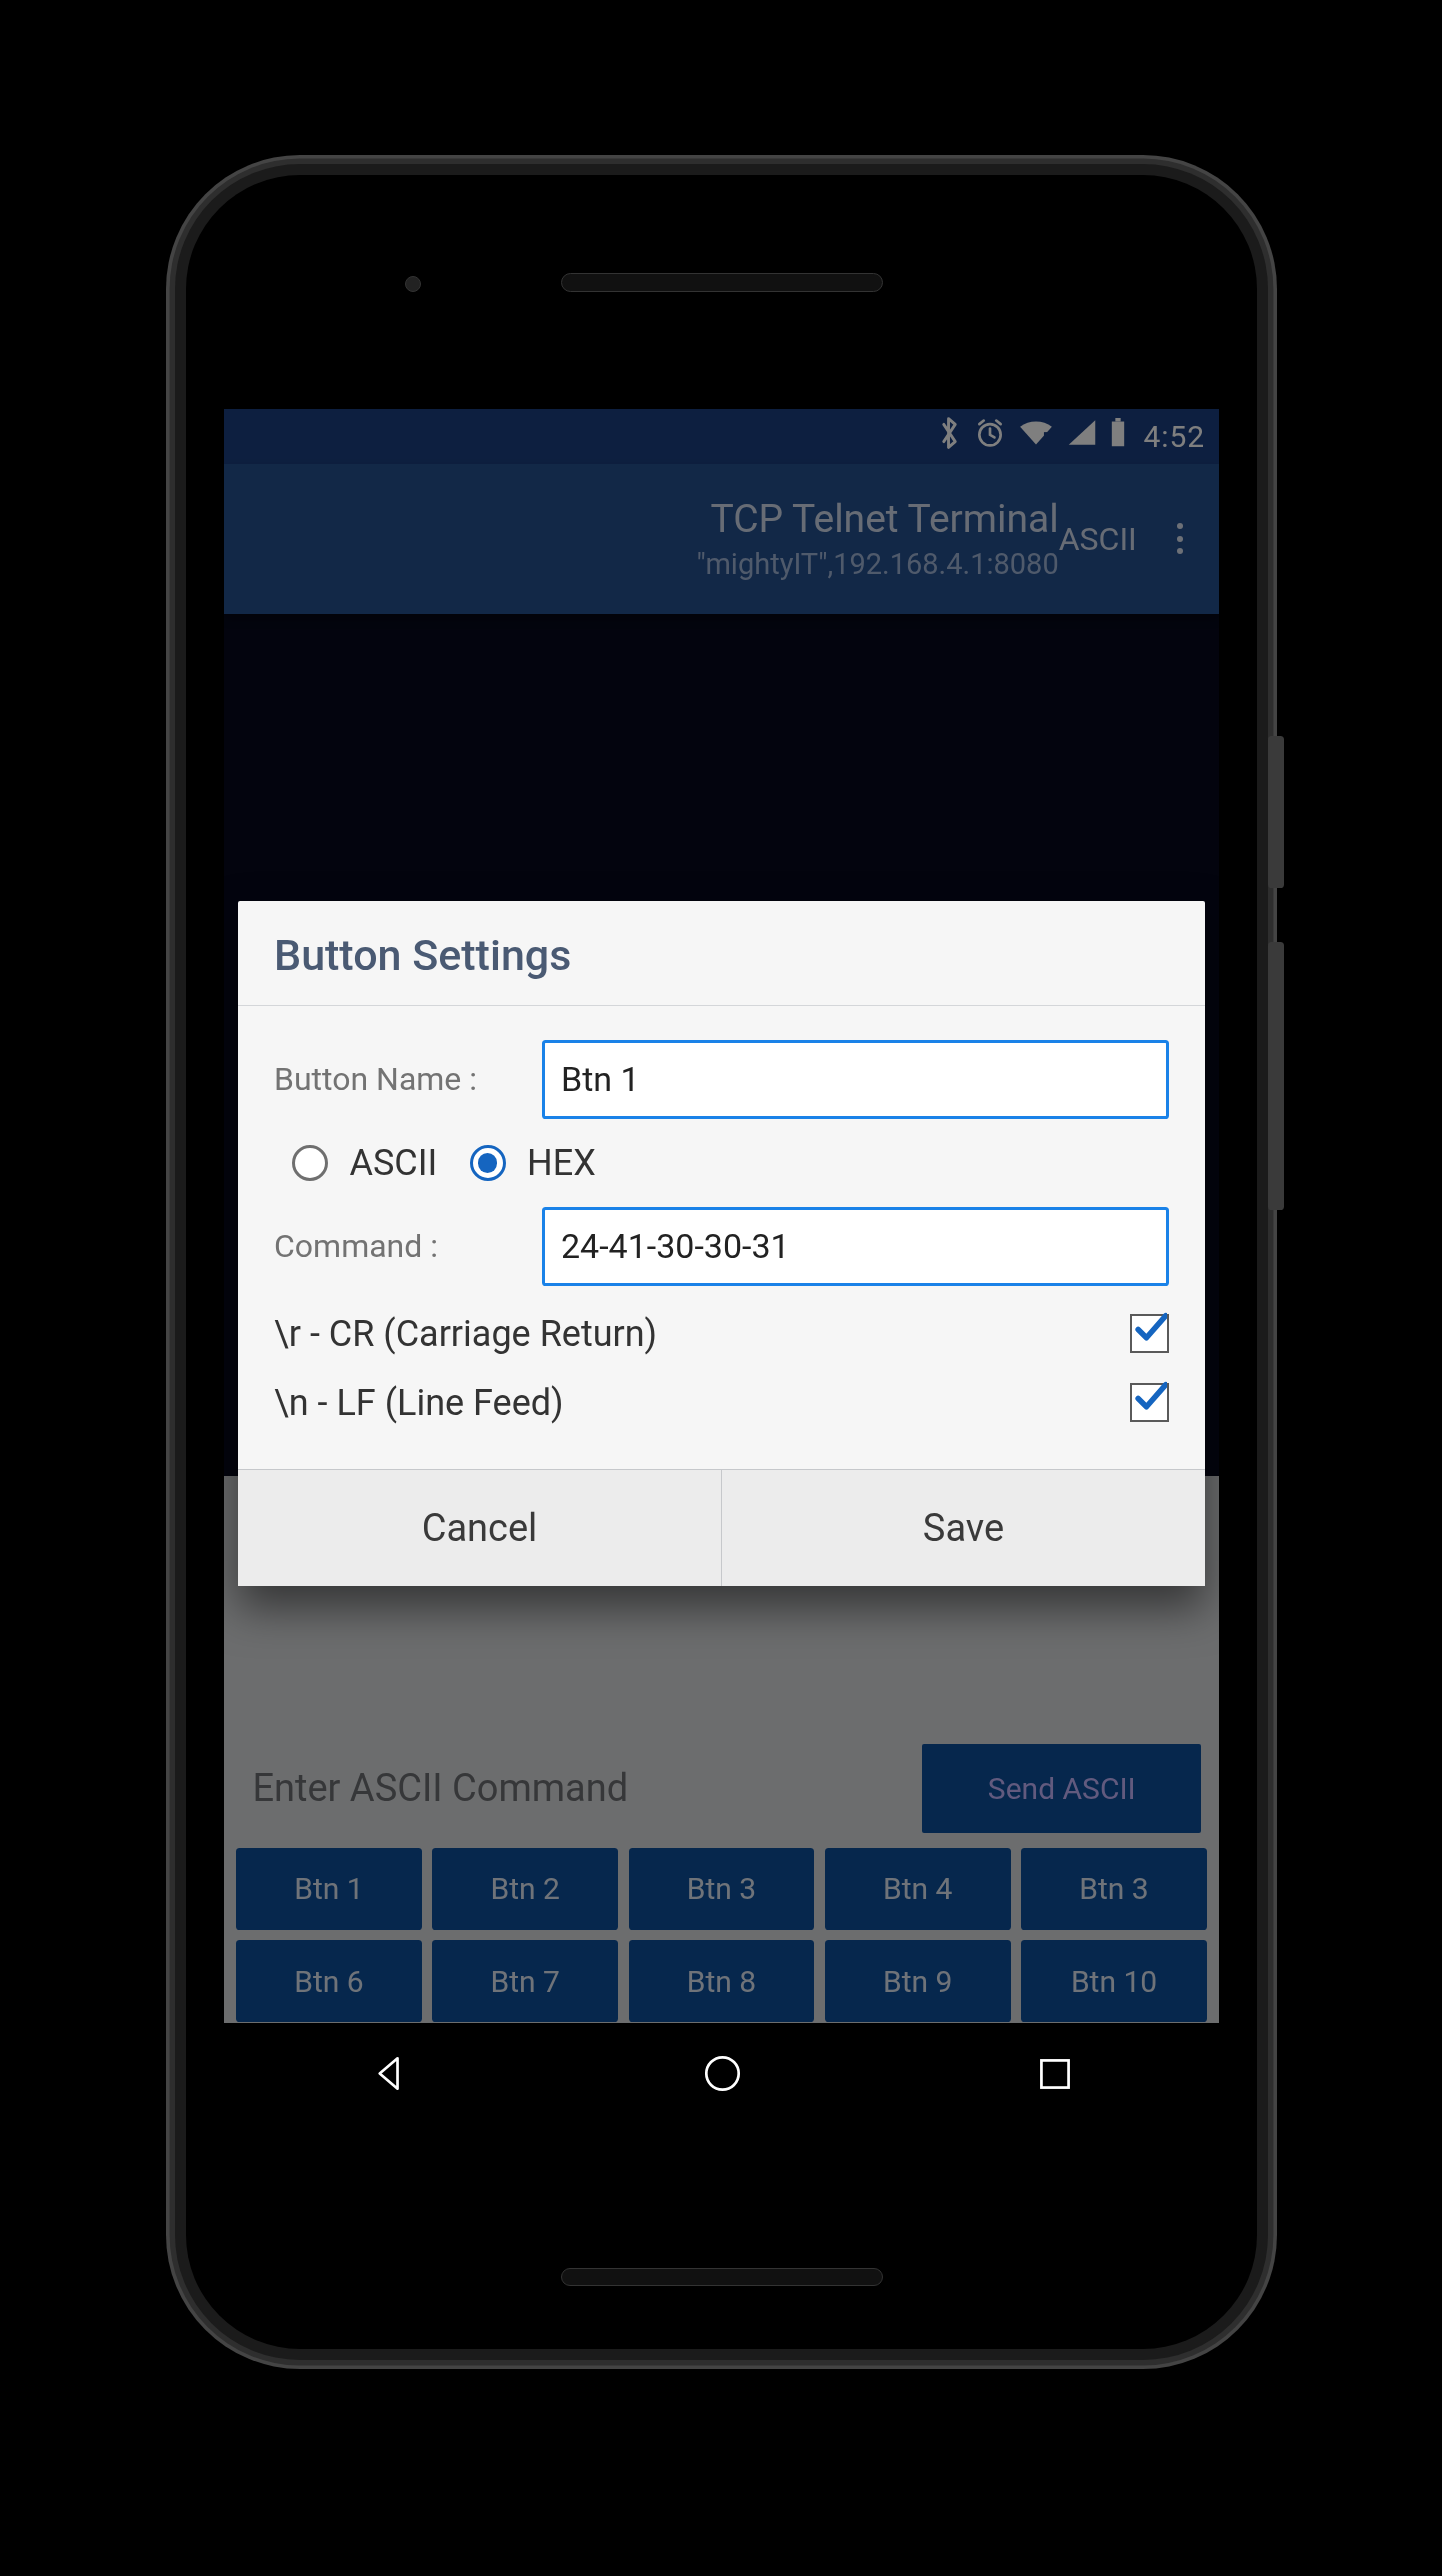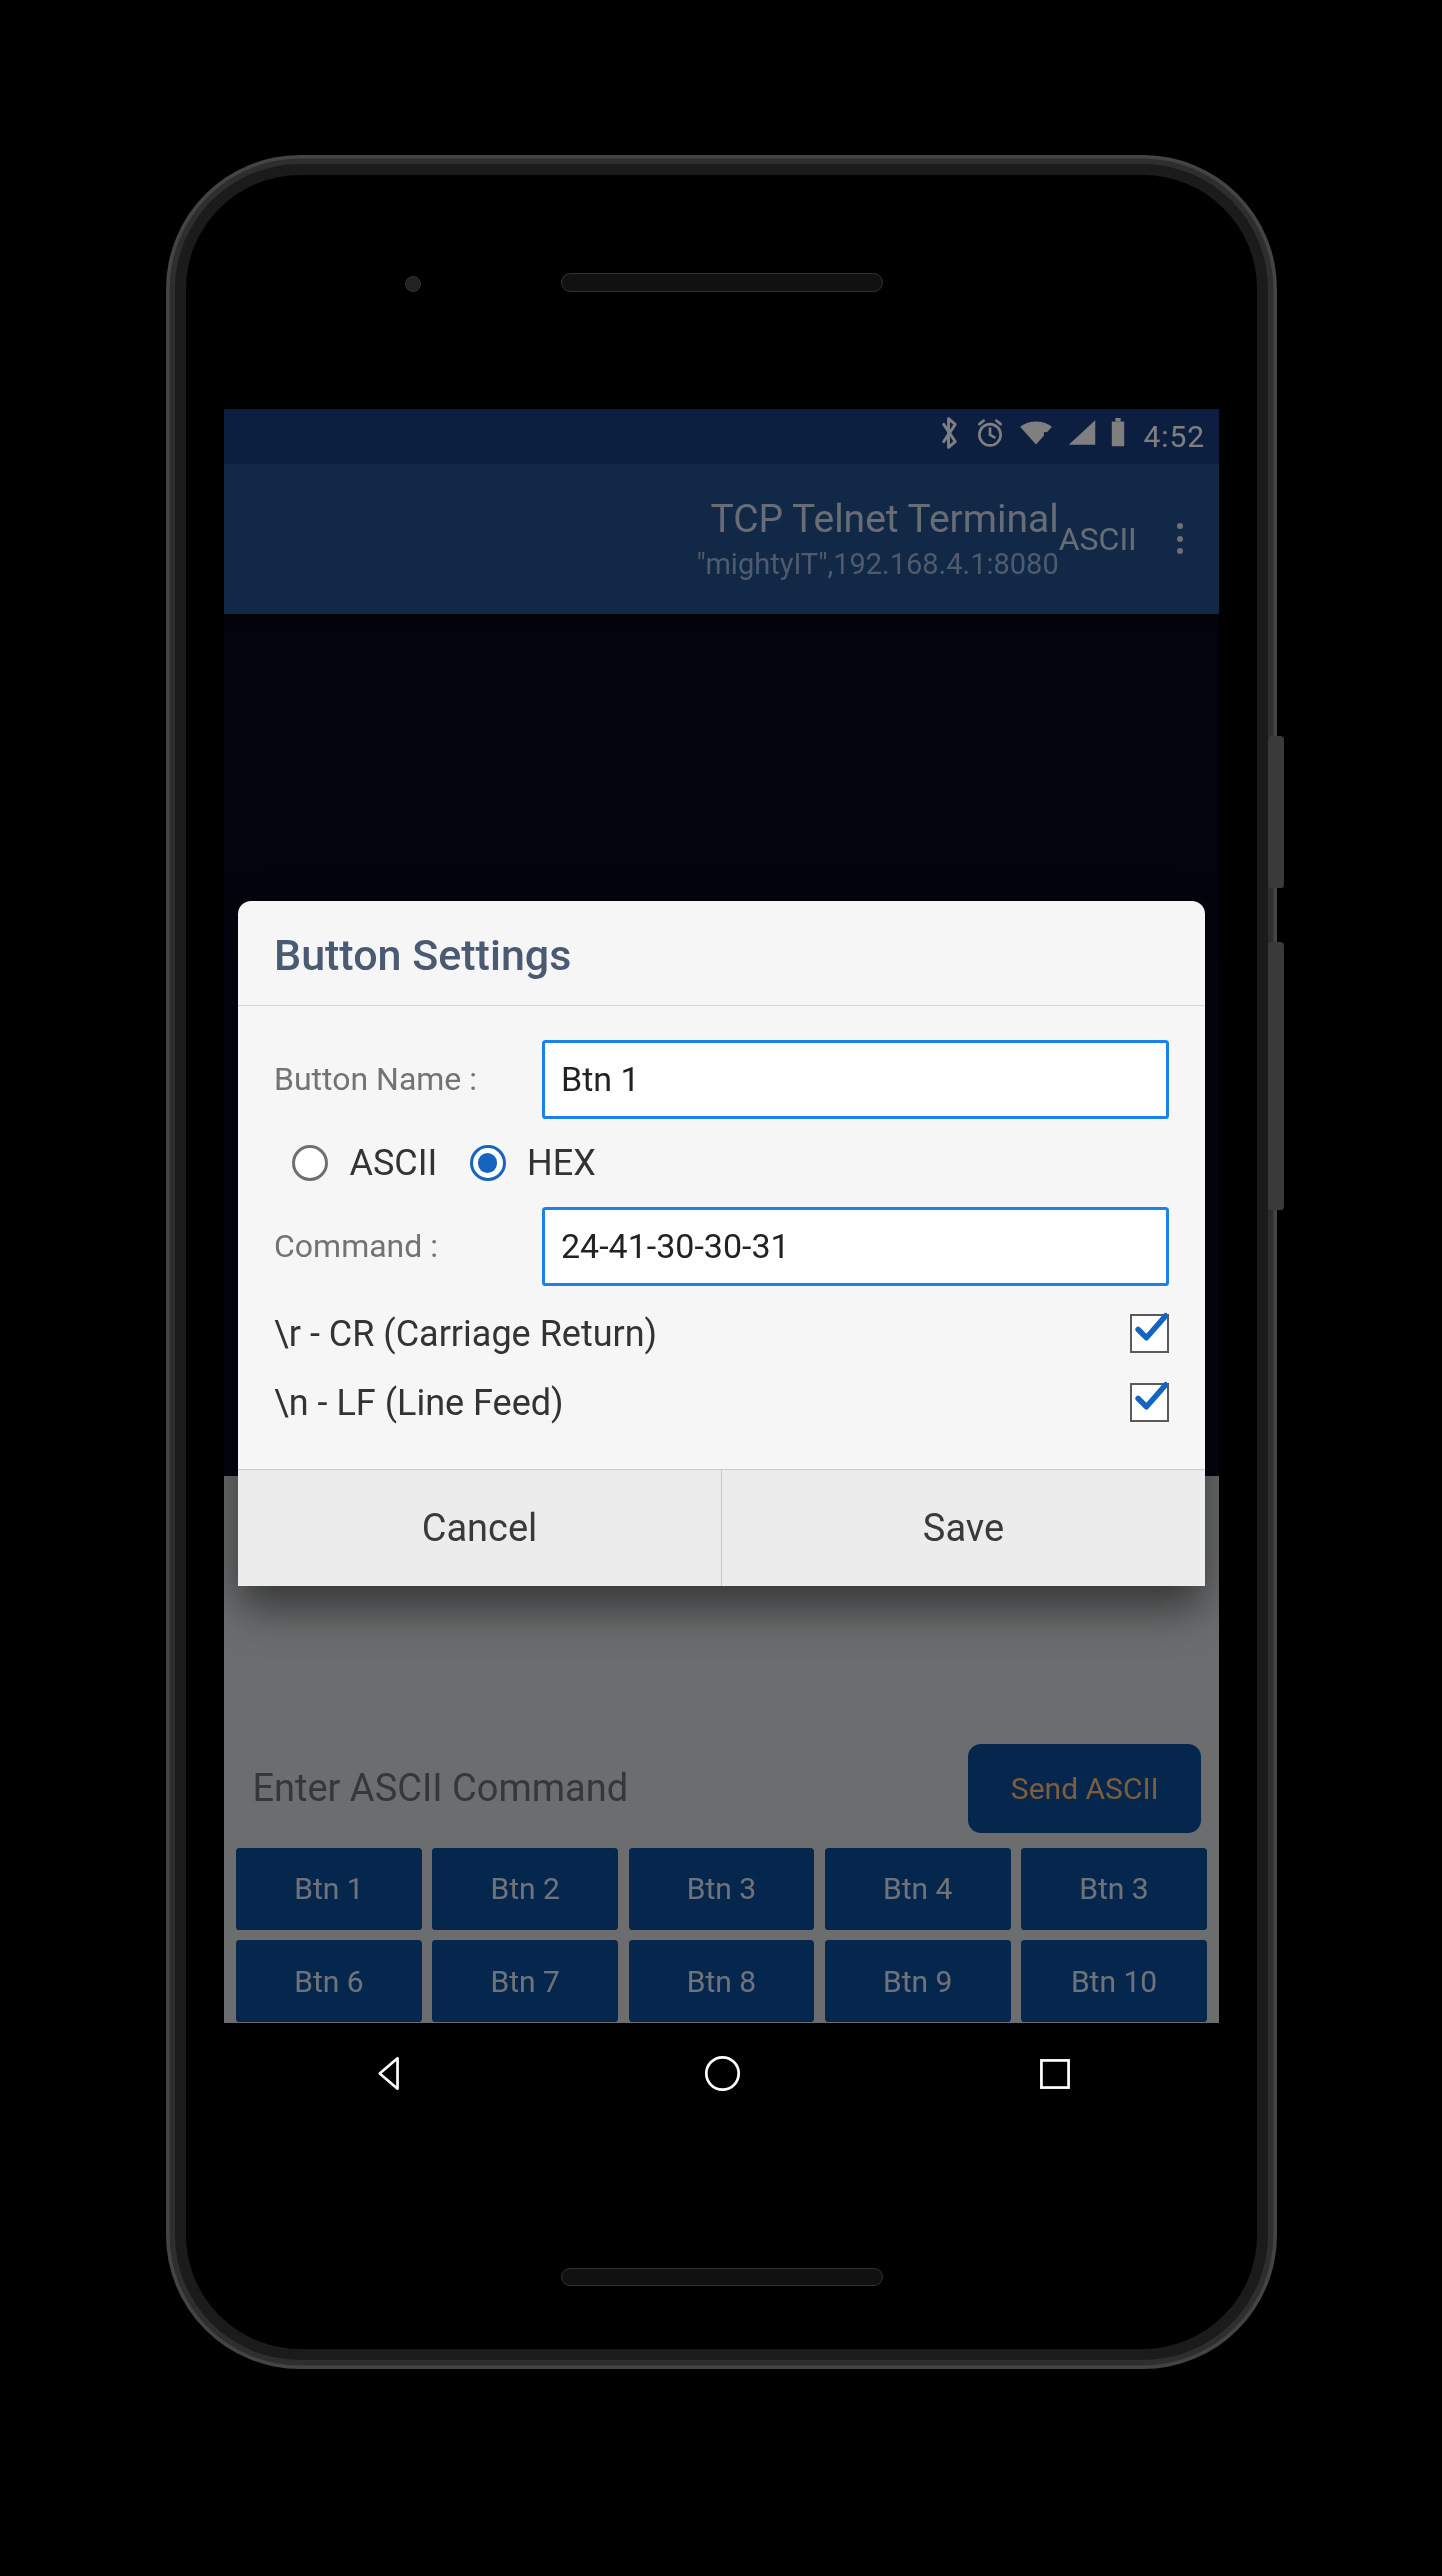--- a/index.html
+++ b/index.html
@@ -105,26 +105,26 @@
   }
   .cmd-input {
     flex: 1; height: 89px;
     background: transparent;
     border: none;
     font-size: 38px; color: #6d6f72;
     padding: 0 10.7px;
     display:flex; align-items:center;
   }
   .send-btn {
-    width: 233px; height: 89px;
+    width: 279px; height: 89px;
     background: #0d4f9b;
-    color: #fdba74;
+    color: #c4b5fd;
     font-size: 30px;
     display:flex; align-items:center; justify-content:center;
-    border-radius: 13px;
+    border-radius: 2px;
   }
   .btn-grid {
     position: absolute; left: 12.5px; right: 12.5px; top: 372px;
     display: grid; grid-template-columns: repeat(5, 1fr); grid-auto-rows: 82px;
     gap: 10.7px;
   }
   .qbtn {
     background: #0d4f9b; color: #dfe7f3; font-size: 30px;
     display:flex; align-items:center; justify-content:center;
     border-radius: 3.6px;
@@ -138,21 +138,21 @@
     z-index: 40;
   }
   .nav-bar svg { stroke: #fff; fill: none; stroke-width: 4; }
 
   
   .dialog {
     position: absolute;
     left: 14.3px; right: 14.3px;
     top: 492px;
     background: #f6f6f6;
-    border-radius: 13px;
+    border-radius: 2px;
     z-index: 30;
     box-shadow: 0 21.5px 43px rgba(0,0,0,0.5);
     color: #333;
   }
   .dialog-title {
     padding: 29px 36px 25px;
     font-size: 43px; font-weight: 500; color: #4a5a73;
     border-bottom: 1.8px solid #d4d6d9;
   }
   .dialog-body { padding: 21.5px 36px 18px; font-size: 34px; }

